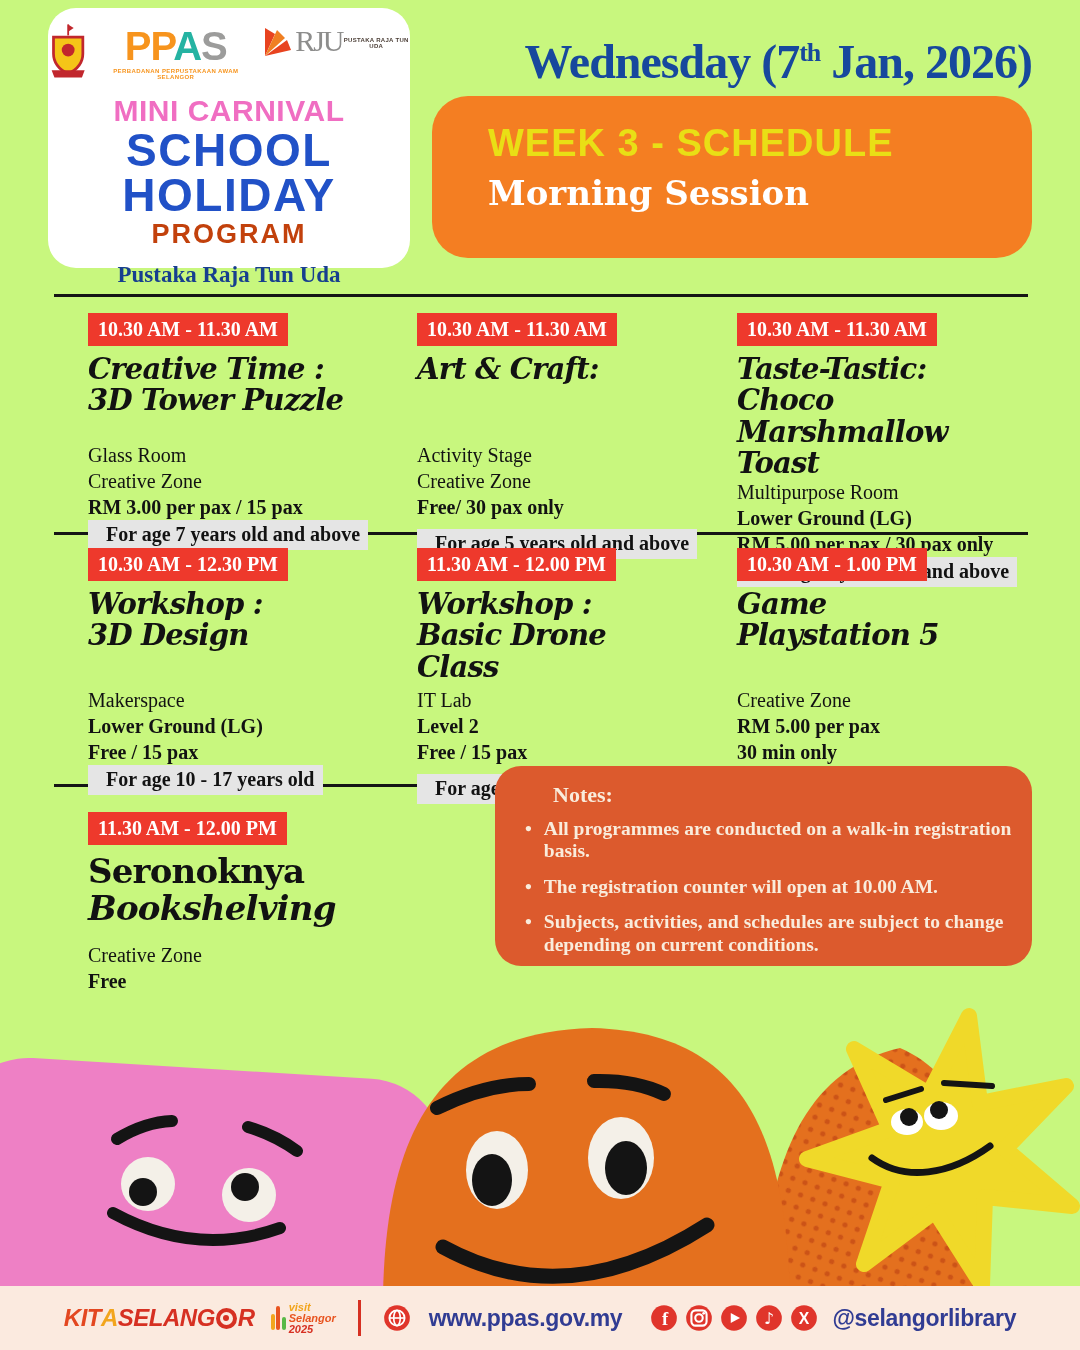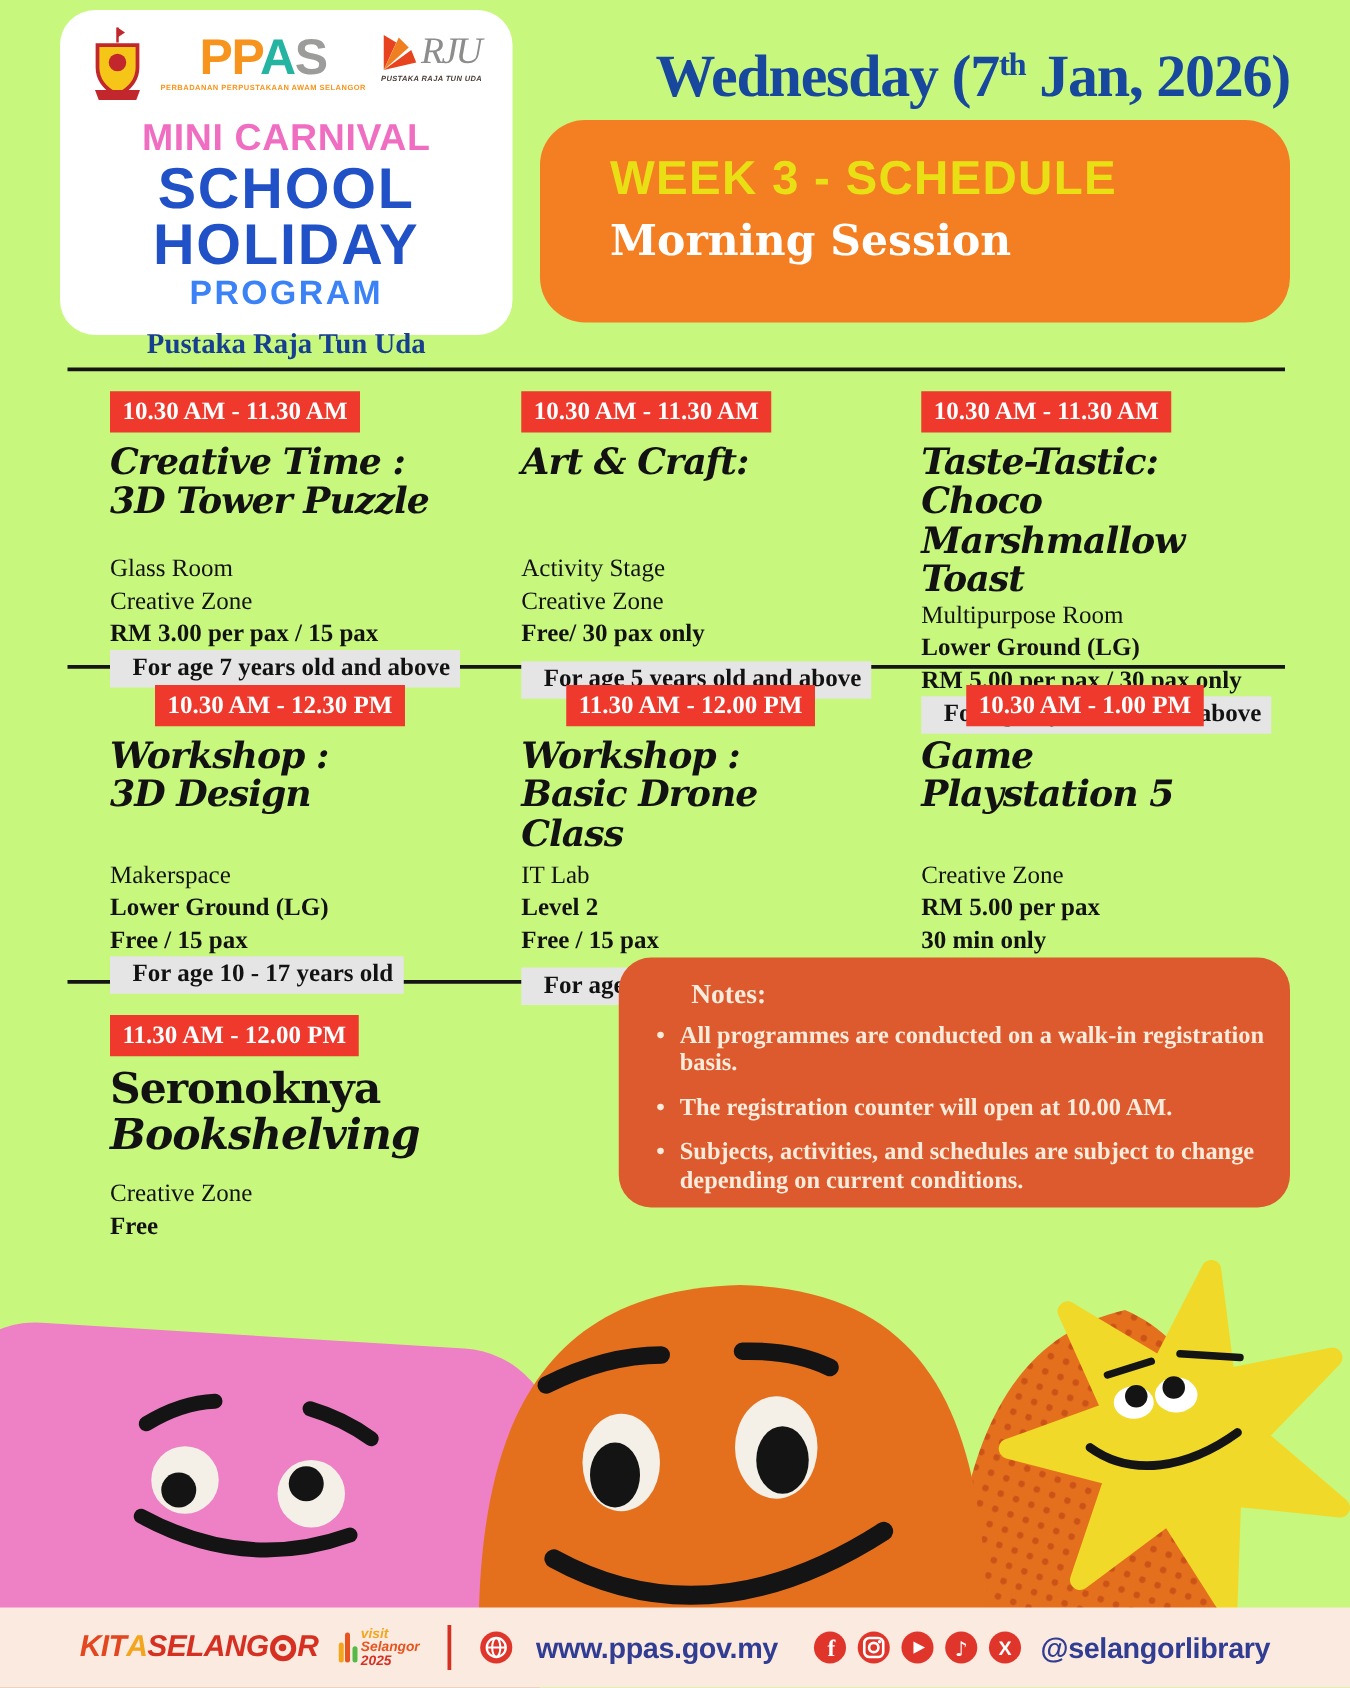--- a/index.html
+++ b/index.html
@@ -11,27 +11,27 @@
   
   .brand-card{
     position:absolute;left:48px;top:8px;width:362px;height:260px;
     background:#ffffff;border-radius:28px;text-align:center;
     box-sizing:border-box;padding-top:12px;z-index:2;
   }
   .logos-row{display:flex;justify-content:center;align-items:flex-start;gap:12px;height:66px;}
   .ppas-word{font-family:"Liberation Sans",sans-serif;font-weight:bold;font-size:40px;line-height:1;letter-spacing:-1px;margin-top:6px;}
   .ppas-word .p1{color:#f7941d}.ppas-word .p2{color:#25b3a2}.ppas-word .p3{color:#9c9c9b}
   .ppas-cap{font-family:"Liberation Sans",sans-serif;font-size:6px;font-weight:bold;color:#f7941d;letter-spacing:.4px;margin-top:2px;}
-  .rju-box{display:flex;flex-direction:column;align-items:flex-start;margin-top:4px;font-style:italic;}
+  .rju-box{display:flex;flex-direction:row;align-items:center;margin-top:4px;}
   .rju-row{display:flex;align-items:center;gap:2px;}
   .rju-word{font-family:"Liberation Serif",serif;font-size:30px;line-height:1;color:#8d8d8c;letter-spacing:-2px;}
   .rju-cap{font-family:"Liberation Sans",sans-serif;font-size:6px;font-weight:bold;color:#4a3d35;letter-spacing:.3px;margin-top:3px;}
   .mini-carnival{margin-top:8px;font:bold 30px "Liberation Sans",sans-serif;color:#f06ec2;letter-spacing:.5px;}
   .school-line{font:bold 46px/0.98 "Liberation Sans",sans-serif;color:#2151c7;letter-spacing:1.5px;}
-  .program-line{font:bold 27px "Liberation Sans",sans-serif;color:#3b82f6;letter-spacing:2px;margin-top:1px;}
+  .program-line{font:bold 27px "Liberation Sans",sans-serif;color:#c2410c;letter-spacing:2px;margin-top:1px;}
   .pustaka-line{font:bold 23px "Liberation Serif",serif;color:#173f8f;margin-top:12px;}
   .date-title{
     position:absolute;left:432px;top:34px;width:600px;text-align:right;
     font:bold 48px "Liberation Serif",serif;color:#17489d;letter-spacing:-1px;z-index:2;
   }
   .date-title sup{font-size:26px;}
   .session-box{
     position:absolute;left:432px;top:96px;width:600px;height:162px;
     background:#f47e22;border-radius:36px;box-sizing:border-box;
     padding:26px 0 0 56px;z-index:2;
@@ -44,21 +44,21 @@
   
   #events-grid{
     position:absolute;left:88px;top:306px;width:944px;z-index:2;
     display:grid;grid-template-columns:329px 320px 295px;grid-template-rows:228px 252px;
   }
   .event{position:relative;}
   .badge{
     display:inline-block;background:#ee392c;color:#fff;
     font:bold 20px/1 "Liberation Serif",serif;padding:6px 10px 7px;margin-top:7px;
   }
-  .row2 .badge{margin-top:14px;margin-left:36px;}
+  .row2 .badge{margin-top:14px;}
   .title{
     margin-top:8px;font:italic bold 29px/1.08 "DejaVu Serif",serif;
     color:#121212;letter-spacing:-0.8px;
   }
   .row1 .title{min-height:88px;}
   .row2 .title{min-height:98px;}
   .title .noital{font-style:normal;}
   .details{font:20px/1.3 "Liberation Serif",serif;color:#121212;white-space:nowrap;}
   .details .b{font-weight:bold;}
   .details .hl{background:#e5e5e5;display:inline-block;padding:1px 8px 3px 18px;}

